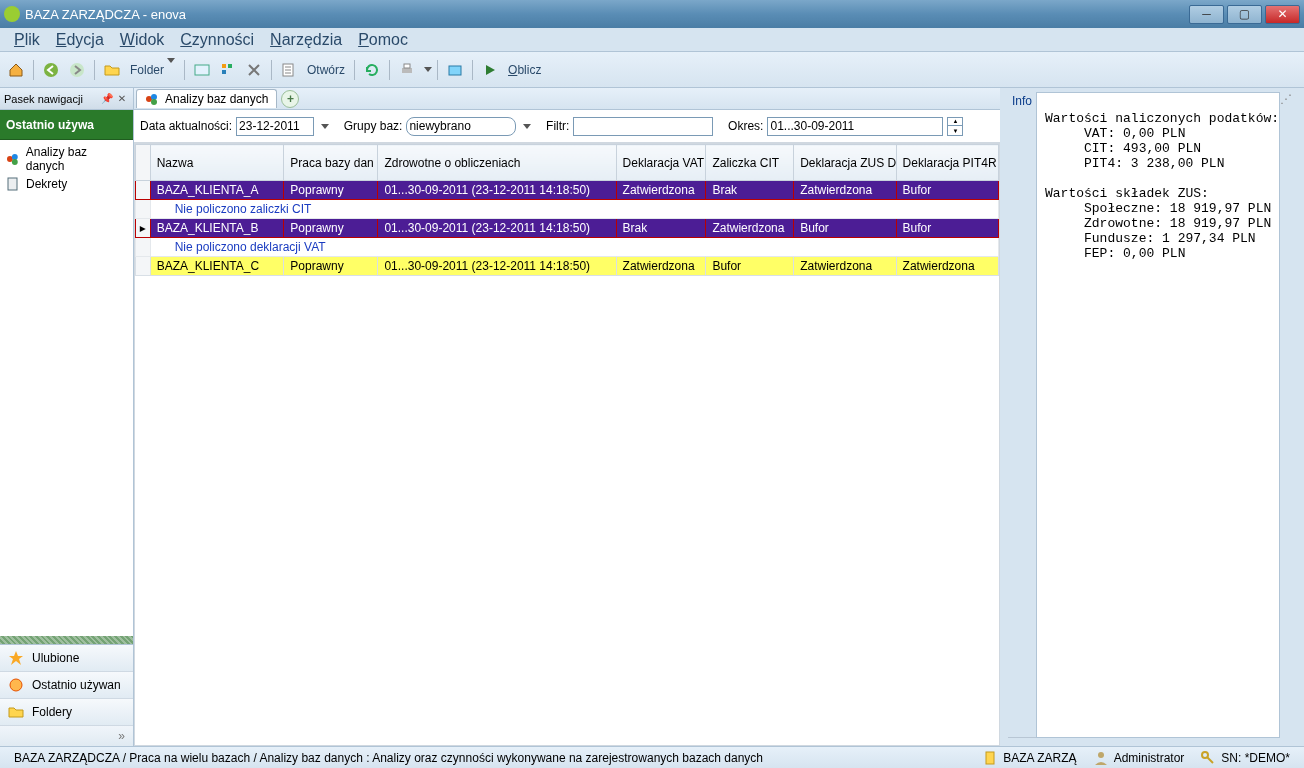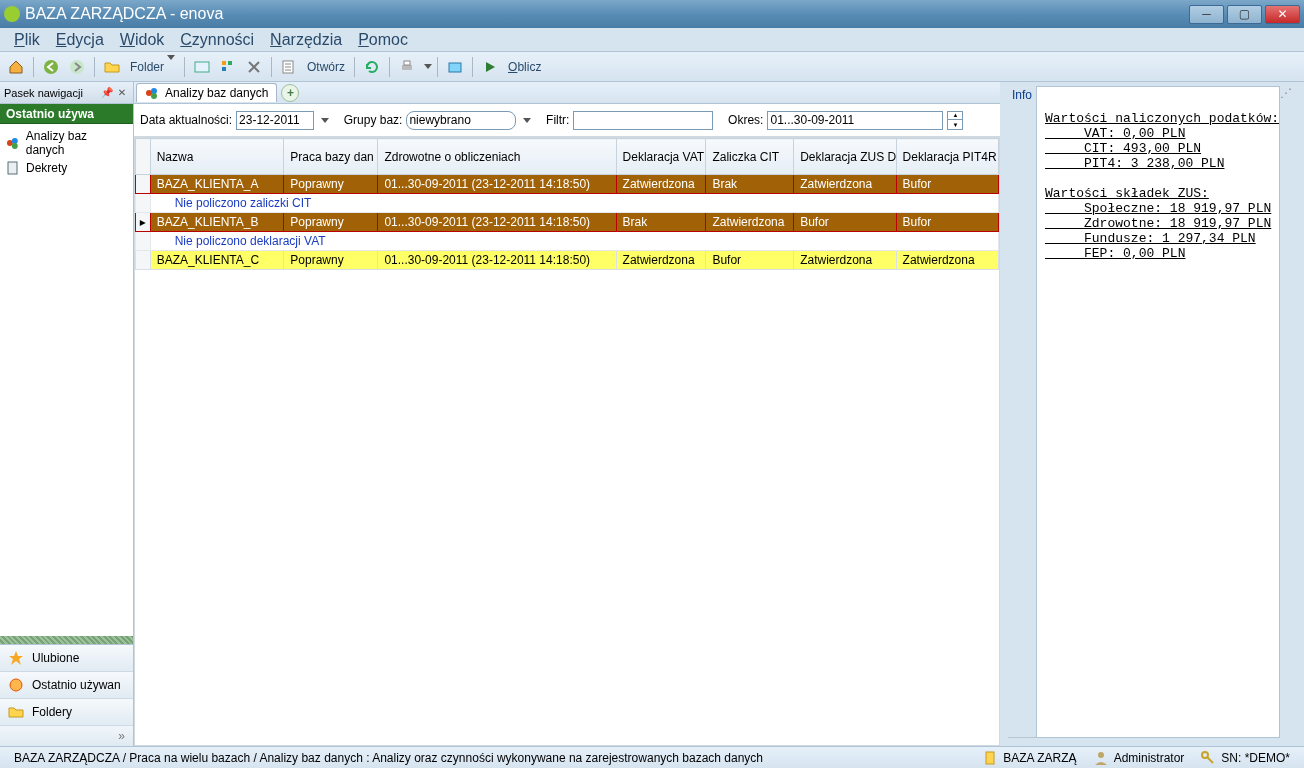--- a/index.html
+++ b/index.html
@@ -1,64 +1,64 @@
 <!DOCTYPE html>
 <html><head>
 <meta charset="utf-8">
 <style>
 * { box-sizing: border-box; margin: 0; padding: 0; font-family: Tahoma, Arial, sans-serif; }
 body { width: 1304px; height: 768px; overflow: hidden; background: #d6e4f0; display: flex; flex-direction: column; font-size: 12px; }
 .titlebar { height: 28px; background: linear-gradient(to bottom, #7ba7c9 0%, #5a8db5 50%, #4a7da5 100%); display: flex; align-items: center; padding: 0 4px; color: #fff; }
 .titlebar-icon { width: 16px; height: 16px; background: #9acd32; border-radius: 50%; margin-right: 5px; }
-.titlebar-text { flex: 1; font-size: 16px; }
+.titlebar-text { flex: 1; font-size: 13px; }
 .win-buttons { display: flex; gap: 3px; }
 .win-btn { width: 35px; height: 19px; border: 1px solid #3a6a95; background: linear-gradient(to bottom, #b0cde3, #8fb4d0); display: flex; align-items: center; justify-content: center; font-size: 12px; color: #333; border-radius: 2px; }
 .win-close { background: linear-gradient(to bottom, #e57373, #c62828); color: #fff; }
 .menubar { height: 24px; background: #d6e4f0; display: flex; align-items: center; padding: 2px 6px; border-bottom: 1px solid #b0c4d6; }
 .menu-item { padding: 2px 8px; font-size: 16px; color: #2a4a6a; cursor: default; }
 .menu-item u { text-decoration: underline; }
-.toolbar { height: 30px; background: linear-gradient(to bottom,#e6f0f9,#d6e4f0); display: flex; align-items: center; padding: 0 4px; gap: 2px; border-bottom: 1px solid #b0c4d6; }
+.toolbar { height: 36px; background: linear-gradient(to bottom,#e6f0f9,#d6e4f0); display: flex; align-items: center; padding: 0 4px; gap: 2px; border-bottom: 1px solid #b0c4d6; }
 .tb-btn { width: 24px; height: 24px; display: flex; align-items: center; justify-content: center; border: 1px solid transparent; border-radius: 3px; }
 .tb-sep { width: 1px; height: 20px; background: #aab8c6; margin: 0 3px; }
 .folder-label { font-size: 12px; color: #2a4a6a; padding: 0 4px; }
 .drop-arrow { border-left: 4px solid transparent; border-right: 4px solid transparent; border-top: 5px solid #555; margin-left: 3px; }
 .body-row { flex: 1; display: flex; min-height: 0; }
 .nav-col { width: 134px; display: flex; flex-direction: column; border-right: 1px solid #b0c4d6; background: #fff; }
 .nav-header { height: 22px; background: linear-gradient(to bottom, #e6f0f9, #d0dde9); border-bottom: 1px solid #b0c4d6; display: flex; align-items: center; padding: 0 4px; font-size: 11px; }
 .nav-header .sp { flex: 1; }
 .pin-icon, .x-icon { width: 14px; height: 14px; display: flex; align-items: center; justify-content: center; font-size: 10px; color: #555; }
-.nav-section-title { height: 20px; background: #2a7a2a; color: #fff; display: flex; align-items: center; padding: 0 6px; font-size: 12px; font-weight: bold; border-bottom: 1px solid #1f5c1f; }
+.nav-section-title { height: 30px; background: #2a7a2a; color: #fff; display: flex; align-items: center; padding: 0 6px; font-size: 12px; font-weight: bold; border-bottom: 1px solid #1f5c1f; }
 .nav-items { flex: 1; background: #fff; padding: 3px 0; }
 .nav-item { display: flex; align-items: center; padding: 2px 6px; font-size: 12px; gap: 6px; }
 .nav-bullet { width: 14px; height: 14px; }
 .nav-bottom { border-top: 1px solid #b0c4d6; }
 .nav-bottom-item { height: 27px; display: flex; align-items: center; padding: 0 8px; gap: 8px; font-size: 12px; background: linear-gradient(to bottom,#f6f9fc,#e1ebf3); border-bottom: 1px solid #cfd9e3; }
 .icon16 { width: 16px; height: 16px; }
 .nav-more { height: 20px; background: linear-gradient(to bottom,#f0f5fa,#e0eaf2); display:flex; align-items:center; justify-content:flex-end; padding:0 8px; color:#777; }
 .nav-drag { height:8px; background: repeating-linear-gradient(45deg,#9fbf9f,#9fbf9f 2px,#74a374 2px,#74a374 4px); }
 .main-col { flex: 1; display: flex; flex-direction: column; background: #fff; min-height: 0; }
 .tab-bar { height: 22px; display: flex; align-items: center; border-bottom: 1px solid #b0c4d6; background: linear-gradient(to bottom,#e6f0f9,#d6e4f0); padding: 0 2px; gap: 4px; }
 .tab { display: flex; align-items: center; gap: 6px; padding: 2px 8px; border: 1px solid #a6b8c8; border-bottom: none; border-radius: 3px 3px 0 0; background: #fff; }
 .tab-add { width: 18px; height: 18px; border:1px solid #9bbf9b; border-radius:50%; display:flex; align-items:center; justify-content:center; background:#e8f5e8; color:#4a7a4a; font-weight:bold;}
 .filter-bar { height: 26px; display: flex; align-items: center; padding: 16px 6px; gap: 4px; background:#fff; border-bottom: 1px solid #d0d8e0; }
 .filter-bar label { font-size: 12px; }
 .filter-bar input, .filter-bar select { font-size: 12px; height: 19px; border: 1px solid #7a9ab5; background:#fff; padding: 0 2px; }
 .grid { flex:1; overflow:auto; border: 1px solid #d0d8e0; margin: 0; background:#fff; }
 .grid table { border-collapse: collapse; width: 100%; table-layout: fixed; }
 .grid th { background: linear-gradient(to bottom,#f6f9fc,#e6eef5); border: 1px solid #c8d2dc; font-weight: normal; font-size: 12px; padding: 2px 6px; text-align:left; height:36px; white-space:nowrap; overflow:hidden; }
 .grid td { border: 1px solid #d8dfe6; font-size: 12px; padding: 2px 6px; height:18px; }
-.row-red td { background: #a16207; color: #fff; border-color:#b00; }
+.row-red td { background: #4c1d95; color: #fff; border-color:#b00; }
 .row-yellow td { background: #ffff66; color:#000; }
 .row-note td { background: #fff; color: #1a3cc1; border-color:#e4e8ec; }
 .row-note td { padding-left: 24px; }
 .rowsel { width:14px; min-width:14px; background:#f4f6f8 !important; color:#000 !important; padding:0 !important; text-align:center; }
 .pane-gap { width: 8px; background: #d6e4f0; }
 .info-col { width: 296px; display: flex; flex-direction: row; padding: 4px 8px 8px 0; background:#d6e4f0; }
 .info-title { color: #0a3c8a; font-size: 12px; padding: 2px 4px; background:#d6e4f0; border-bottom:1px solid #b8c6d4;}
-.info-body { flex:1; background:#fff; border:1px solid #b0c4d6; padding: 24px 8px; font-family: 'Courier New', monospace; font-size: 13px; white-space: pre; overflow:auto;text-decoration:underline; }
+.info-body { flex:1; background:#fff; border:1px solid #b0c4d6; padding: 18px 8px; font-family: 'Courier New', monospace; font-size: 13px; white-space: pre; overflow:auto; }
 .scroll-dots { height: 12px; text-align:right; color:#888; padding-right:4px; }
 .statusbar { height: 22px; background: linear-gradient(to bottom,#e6f0f9,#d6e4f0); border-top: 1px solid #b0c4d6; display: flex; align-items: center; padding: 0 6px; font-size: 12px; }
 .statusbar .pane { padding: 0 8px; display: flex; align-items: center; gap: 5px; }
 svg { display: block; }
 </style>
 </head>
 <body>
 
 <div class="titlebar">
   <div class="titlebar-icon"></div>

